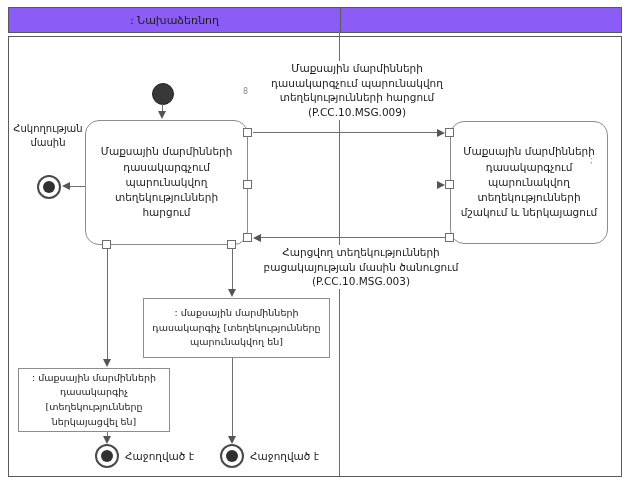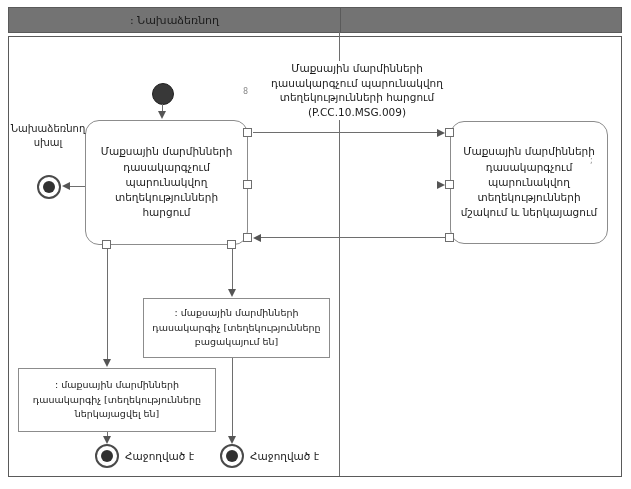--- a/index.html
+++ b/index.html
@@ -5,21 +5,21 @@
   html,body{margin:0;padding:0;background:#fff;}
   body{font-family:"DejaVu Sans", sans-serif;color:#1c1c1c;}
   #canvas{position:relative;width:631px;height:489px;background:#fff;overflow:hidden;}
   .hline{position:absolute;height:1px;background:#6e6e6e;}
   .vline{position:absolute;width:1px;background:#6e6e6e;}
   .pin{position:absolute;width:7px;height:7px;border:1px solid #6e6e6e;background:#fff;box-sizing:content-box;}
   .ah{position:absolute;width:0;height:0;}
   .ah.r{border-top:4px solid transparent;border-bottom:4px solid transparent;border-left:8px solid #555;}
   .ah.l{border-top:4px solid transparent;border-bottom:4px solid transparent;border-right:8px solid #555;}
   .ah.d{border-left:4px solid transparent;border-right:4px solid transparent;border-top:8px solid #555;}
-  .header{position:absolute;left:8px;top:7px;width:612px;height:24px;border:1px solid #5a5a5a;display:flex;background:#737373;}
+  .header{position:absolute;left:8px;top:7px;width:612px;height:24px;border:1px solid #5a5a5a;display:flex;background:#8b5cf6;}
   .header .cell{display:flex;align-items:center;justify-content:center;font-size:11px;}
   .header .cell.c1{width:331px;border-right:1px solid #5a5a5a;}
   .header .cell.c2{flex:1;}
   .frame{position:absolute;left:8px;top:36px;width:612px;height:439px;border:1px solid #5a5a5a;background:#fff;}
   .activity{position:absolute;border:1px solid #8c8c8c;border-radius:14px;background:#fff;display:flex;align-items:center;justify-content:center;text-align:center;font-size:10.5px;line-height:1.45;padding:6px;box-sizing:border-box;}
   .objnode{position:absolute;border:1px solid #8c8c8c;background:#fff;display:flex;align-items:center;justify-content:center;text-align:center;font-size:9.5px;line-height:1.55;padding:4px;box-sizing:border-box;}
   .msglabel{position:absolute;background:#fff;text-align:center;font-size:10.5px;line-height:1.4;}
   .sidelabel{position:absolute;text-align:center;font-size:10px;line-height:1.35;}
   .endlabel{position:absolute;font-size:10.5px;white-space:nowrap;}
   .start{position:absolute;width:20px;height:20px;border-radius:50%;background:#383838;border:1px solid #222;}
@@ -77,32 +77,33 @@
   <div class="pin" style="left:243px;top:128px;"></div>
   <div class="pin" style="left:243px;top:180px;"></div>
   <div class="pin" style="left:243px;top:233px;"></div>
   <div class="pin" style="left:445px;top:128px;"></div>
   <div class="pin" style="left:445px;top:180px;"></div>
   <div class="pin" style="left:445px;top:233px;"></div>
   <div class="pin" style="left:102px;top:240px;"></div>
   <div class="pin" style="left:227px;top:240px;"></div>
 
   <div class="objnode" style="left:143px;top:298px;width:187px;height:60px;">
-    <span>: մաքսային մարմինների դասակարգիչ [տեղեկությունները բացակայում են]</span>
+    <span>: մաքսային մարմինների դասակարգիչ [տեղեկությունները պարունակվող են]</span>
   </div>
-  <div class="objnode" style="left:18px;top:368px;width:198px;height:64px;justify-content:flex-end;">
+  <div class="objnode" style="left:18px;top:368px;width:152px;height:64px;justify-content:flex-end;">
     <span>: մաքսային մարմինների դասակարգիչ [տեղեկությունները ներկայացվել են]</span>
   </div>
 
   <div class="msglabel" style="left:257px;top:61px;width:200px;">Մաքսային մարմինների դասակարգչում պարունակվող տեղեկությունների հարցում (P.CC.10.MSG.009)</div>
+  <div class="msglabel" style="left:263px;top:245px;width:196px;">Հարցվող տեղեկությունների բացակայության մասին ծանուցում (P.CC.10.MSG.003)</div>
 
   <div class="mark" style="left:243px;top:88px;">8</div>
   <div class="mark" style="left:590px;top:157px;">;</div>
 
-  <div class="sidelabel" style="left:8px;top:122px;width:80px;">Նախաձեռնող սխալ</div>
+  <div class="sidelabel" style="left:8px;top:122px;width:80px;">Հսկողության մասին</div>
   <div class="final" style="left:37px;top:175px;">
       <div class="dot"></div>
     </div>
 
   <div class="final" style="left:95px;top:444px;">
       <div class="dot"></div>
     </div>
   <div class="endlabel" style="left:125px;top:450px;">Հաջողված է</div>
 
   <div class="final" style="left:220px;top:444px;">

